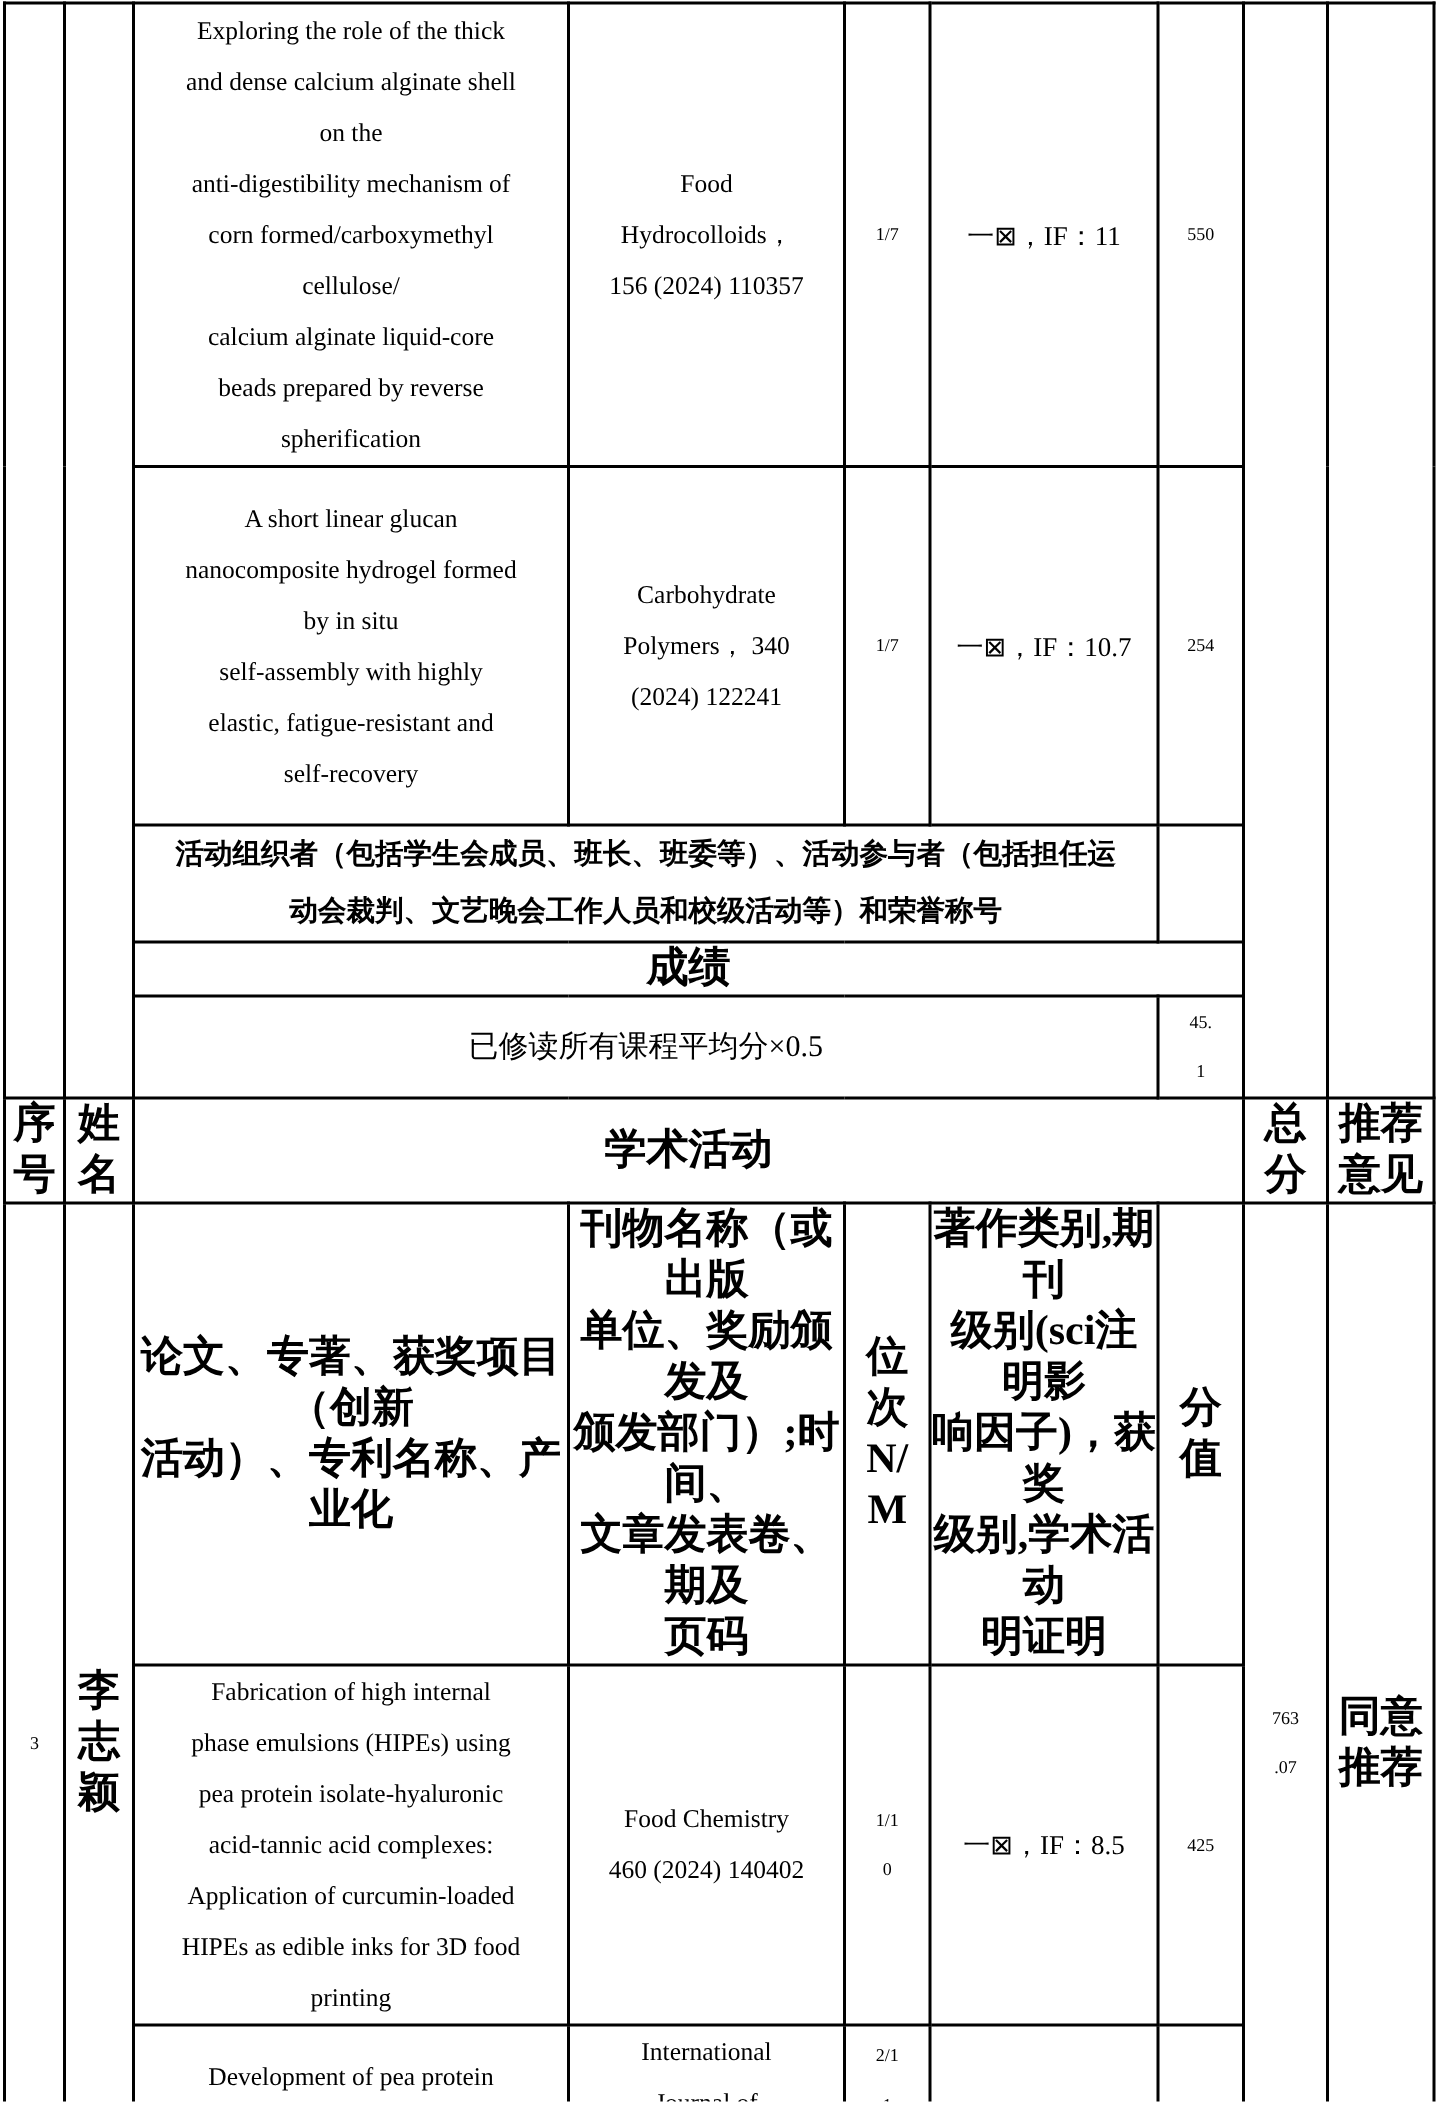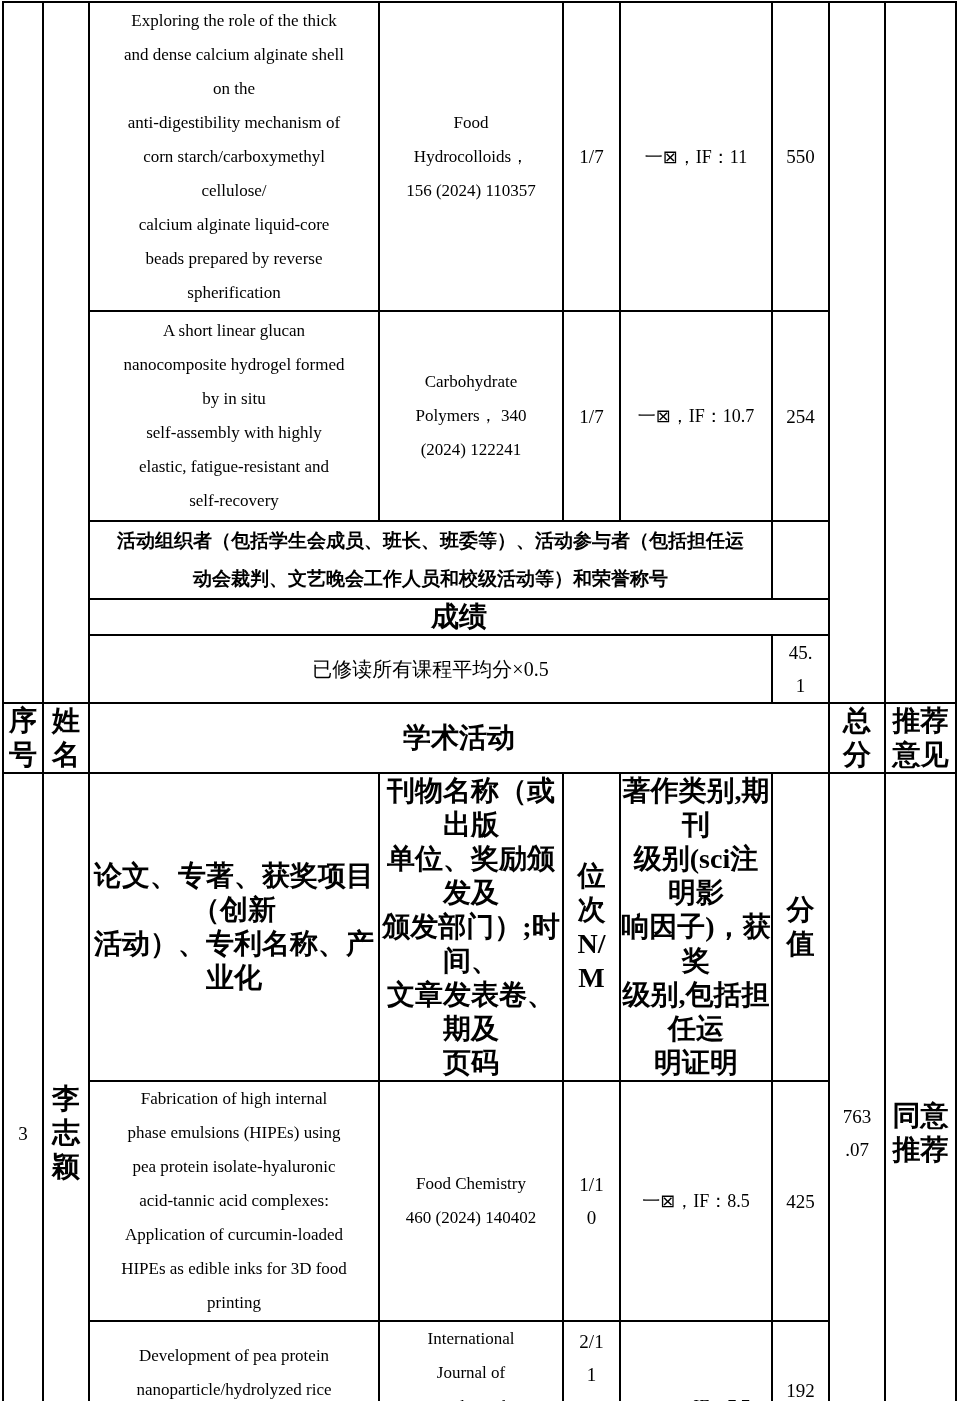--- a/index.html
+++ b/index.html
@@ -26,38 +26,38 @@
     border: 2px solid #000000;
     padding: 0;
     margin: 0;
     text-align: center;
     vertical-align: middle;
     white-space: pre-line;
     overflow: hidden;
   }
   
   tr.r1 { height: 309px; }
-  tr.r2 { height: 210px; }
+  tr.r2 { height: 239px; }
   tr.r3 { height: 77px; }
   tr.r4 { height: 35px; }
   tr.r5 { height: 51px; }
   tr.r6 { height: 69px; }
   tr.r7 { height: 177px; }
   tr.r8 { height: 224px; margin-left: 28px; }
   tr.r9 { height: 170px; }
   
   .en {
     font-family: "Liberation Serif", "DejaVu Serif", serif;
     font-size: 17px;
     line-height: 34px;
     font-weight: normal;
   }
   .num {
     font-family: "Liberation Serif", "DejaVu Serif", serif;
-    font-size: 19px;
+    font-size: 12px;
     line-height: 33px;
     font-weight: normal;
   }
   .cat {
     font-family: "Liberation Serif", "DejaVu Sans", serif;
     font-size: 18px;
     line-height: 30px;
     font-weight: normal;
     border-radius: 18px;
   }
@@ -97,21 +97,21 @@
   </colgroup>
 
   <tbody>
       <tr class="r1">
     <td rowspan="5"></td>
     <td rowspan="5"></td>
     <td class="en">Exploring the role of the thick
 and dense calcium alginate shell
 on the
 anti-digestibility mechanism of
-corn starch/carboxymethyl
+corn formed/carboxymethyl
 cellulose/
 calcium alginate liquid-core
 beads prepared by reverse
 spherification</td>
     <td class="en">Food
 Hydrocolloids，
 156 (2024) 110357</td>
     <td class="num">1/7</td>
     <td class="cat">一⊠，IF：11</td>
     <td class="num">550</td>
@@ -174,21 +174,21 @@
 颁发部门）;时间、
 文章发表卷、期及
 页码</td>
     <td class="cn">位
 次
 N/
 M</td>
     <td class="cn">著作类别,期刊
 级别(sci注明影
 响因子)，获奖
-级别,包括担任运
+级别,学术活动
 明证明</td>
     <td class="cn">分
 值</td>
     <td rowspan="3" class="num">763
 .07</td>
     <td rowspan="3" class="cn">同意
 推荐</td>
   </tr>
 
   <tr class="r8">

